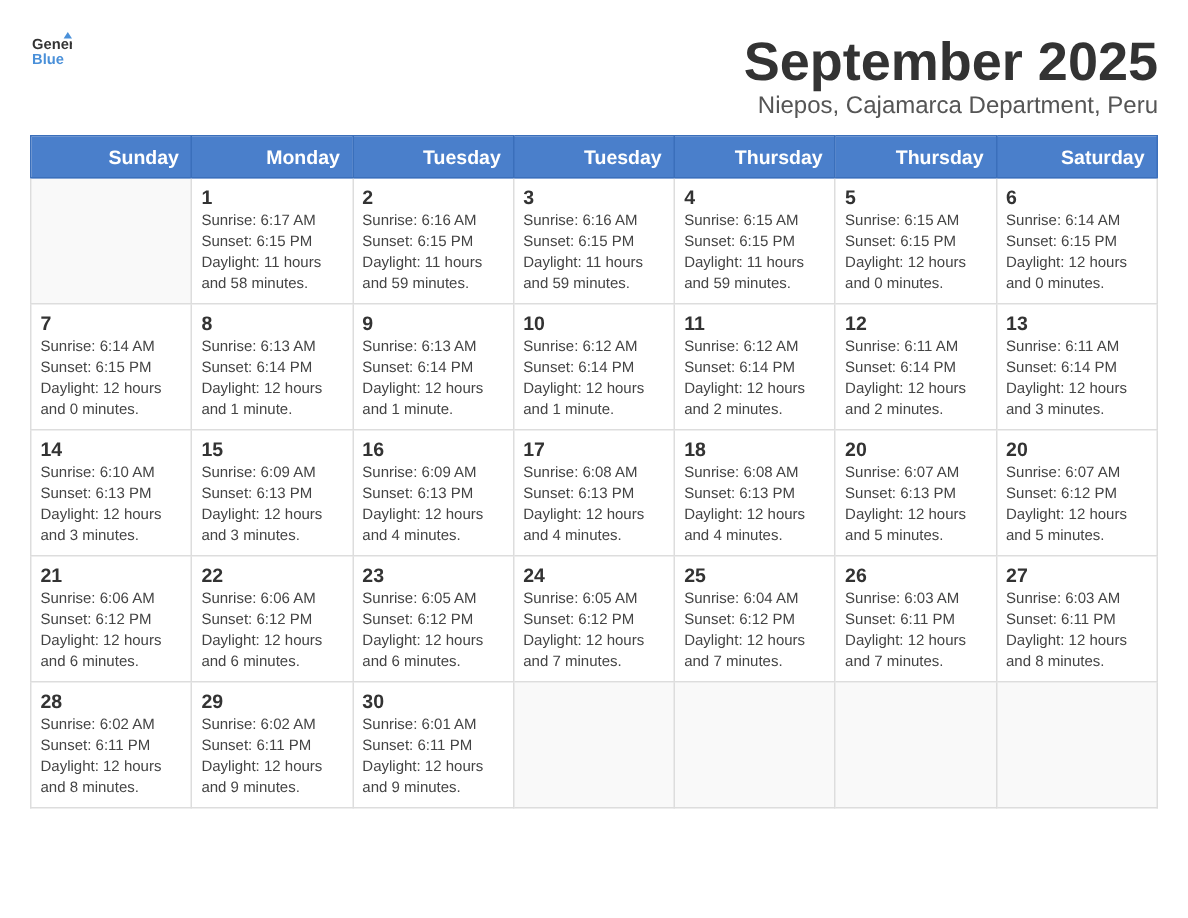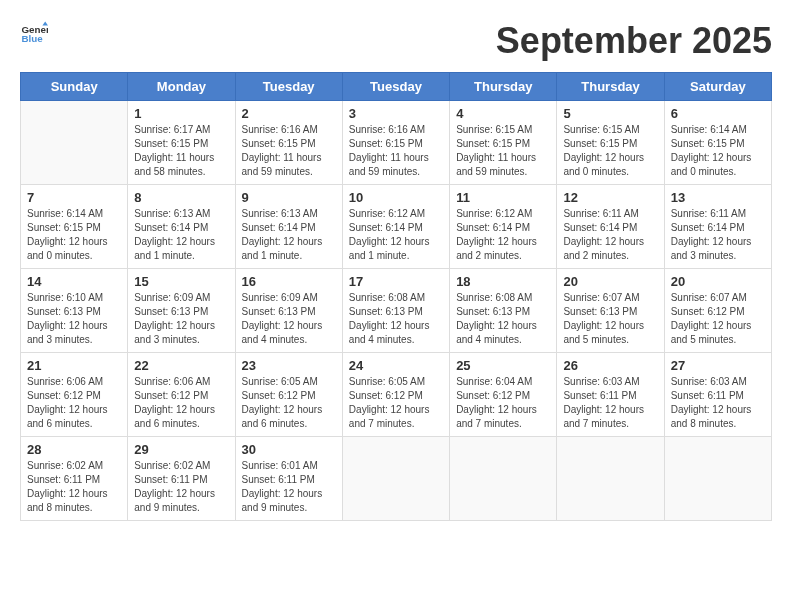--- a/index.html
+++ b/index.html
@@ -41,21 +41,21 @@
       width: 100%;
       border-collapse: collapse;
       border: 1px solid #ccc;
     }
     .calendar th {
       background-color: #4a7fcb;
       color: #fff;
       font-size: 13px;
       font-weight: bold;
       padding: 6px 8px;
-      text-align: center;
+      text-align: right;
       border: 1px solid #3a6fbb;
     }
     .calendar td {
       vertical-align: top;
       width: calc(100% / 7);
       padding: 5px 6px;
       border: 1px solid #ddd;
       font-size: 10.5px;
       color: #333;
       background: #fff;
@@ -83,20 +83,21 @@
 <div class="header">
   <div class="logo">
     <svg class="logo-icon" viewBox="0 0 40 40" xmlns="http://www.w3.org/2000/svg">
       <text x="2" y="18" font-size="14" font-weight="bold" fill="#333">General</text>
       <text x="2" y="32" font-size="14" font-weight="bold" fill="#4a90d9">Blue</text>
       <polygon points="32,8 40,8 36,2" fill="#4a90d9"></polygon>
     </svg>
   </div>
   <div class="title-section">
     <div class="month-title">September 2025</div>
+    <div class="subtitle">Niepos, Cajamarca Department, Peru</div>
   </div>
 </div>
 
 <table class="calendar">
   <thead>
     <tr>
     <th>Sunday</th>
         <th>Monday</th>
         <th>Tuesday</th>
         <th>Tuesday</th>

